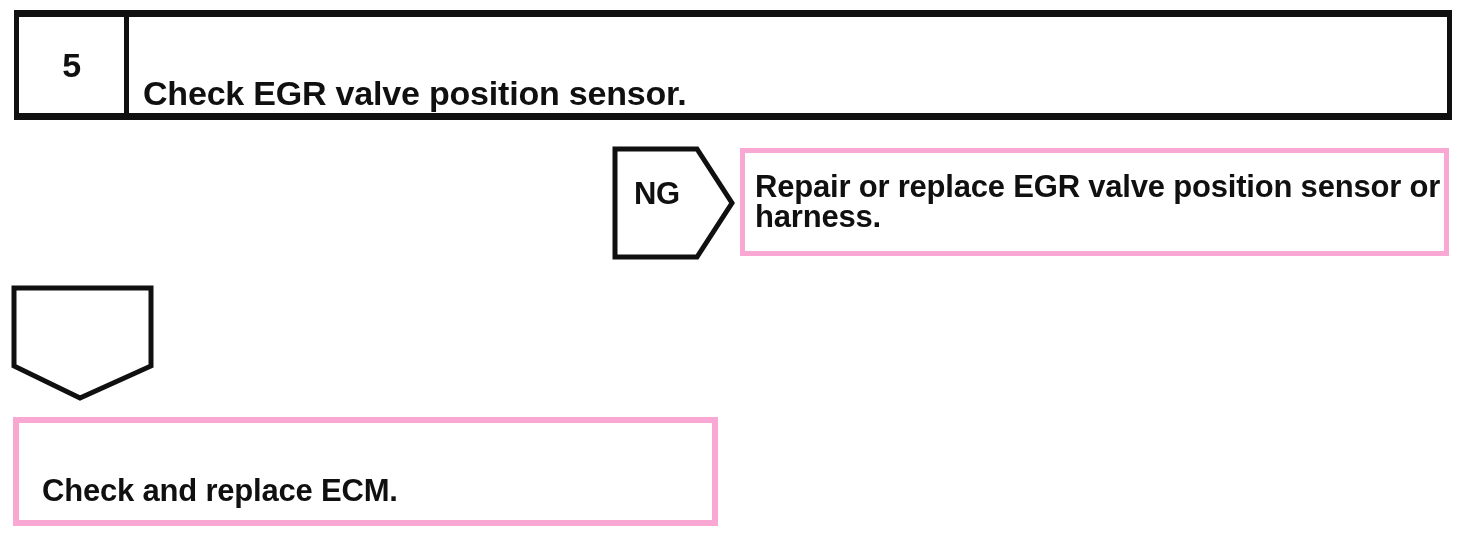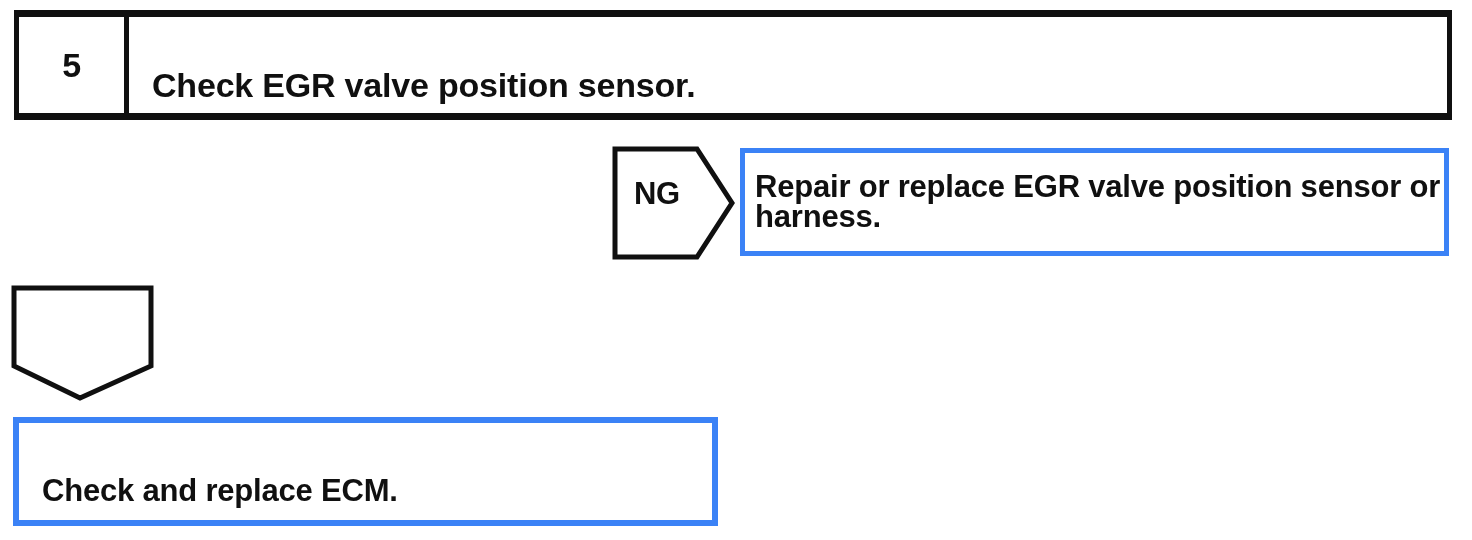--- a/index.html
+++ b/index.html
@@ -38,22 +38,22 @@
     display: flex;
     align-items: center;
     justify-content: center;
     font-size: 34px;
     font-weight: bold;
     letter-spacing: -0.2px;
   }
   .step-title-cell {
     flex: 1;
     display: flex;
-    align-items: center;
-    padding-left: 23px;
+    align-items: flex-end;
+    padding-left: 14px;
     font-size: 34px;
     font-weight: bold;
     letter-spacing: -0.2px;
     white-space: nowrap;
     margin-top: 40px;
   }
 
   
   .connector-svg {
     position: absolute;
@@ -70,21 +70,21 @@
     font-size: 31px;
     font-weight: bold;
     letter-spacing: -0.2px;
   }
   .ng-connector-label { left: 615px; top: 148px; width: 84px;  height: 102px; padding-bottom: 10px; }
   .ok-connector-label { left: 14px;  top: 288px; width: 137px; height: 78px; }
 
   
   .action-box {
     position: absolute;
-    border: 5px solid #3b82f6;
+    border: 5px solid #f9a8d4;
     background: #ffffff;
     display: flex;
     align-items: center;
   }
   .ng-action-box {
     left: 740px;
     top: 148px;
     width: 709px;
     height: 108px;
     padding-left: 10px;

